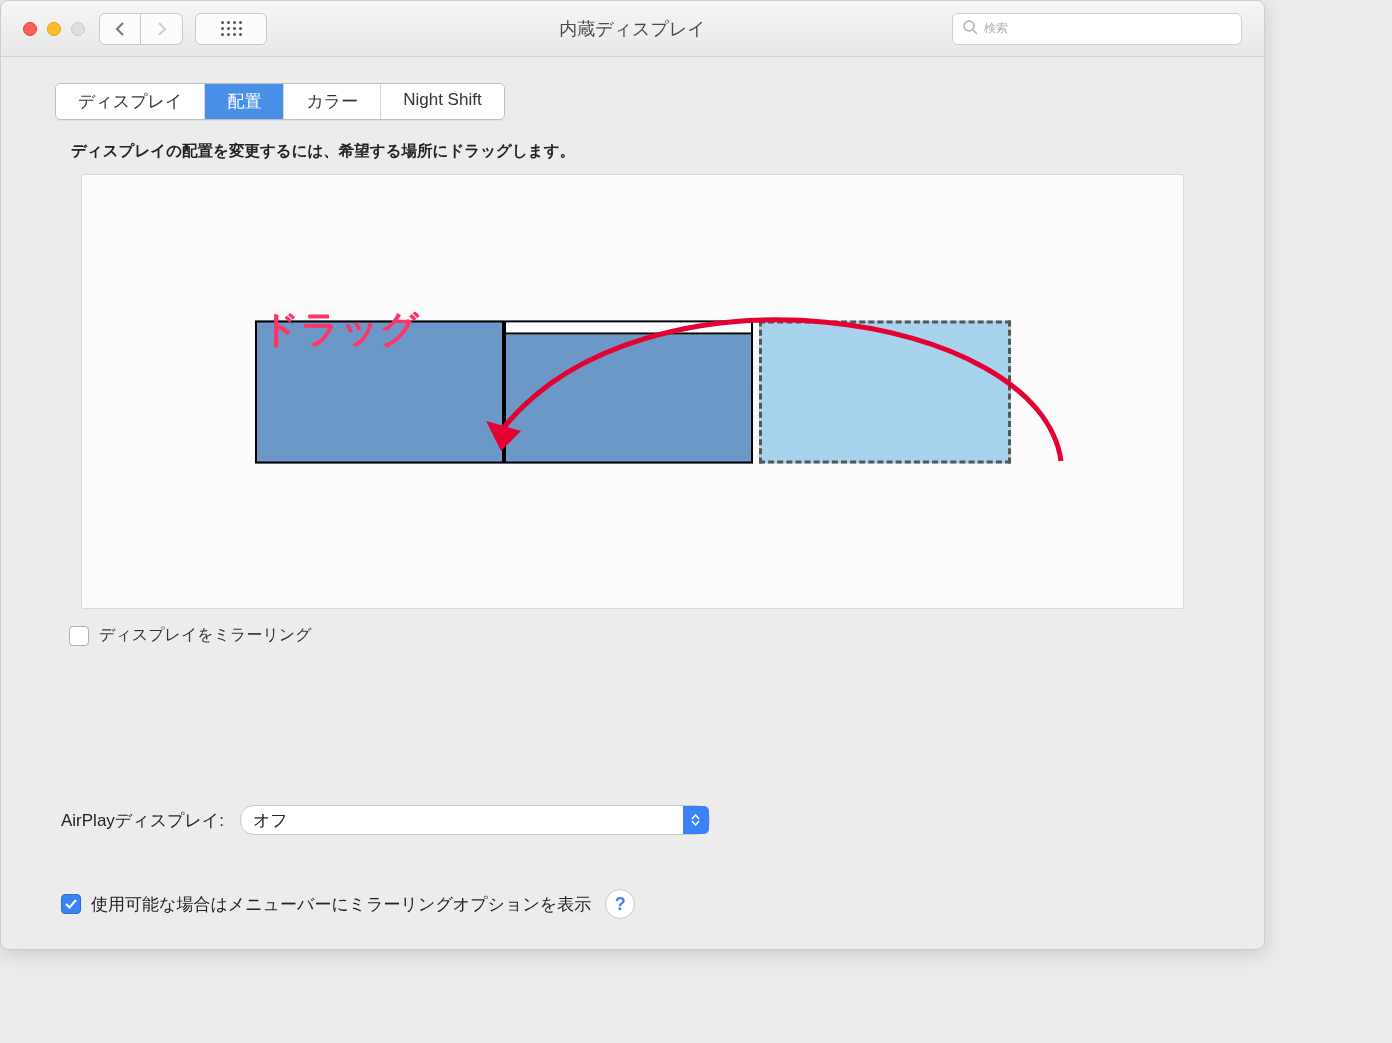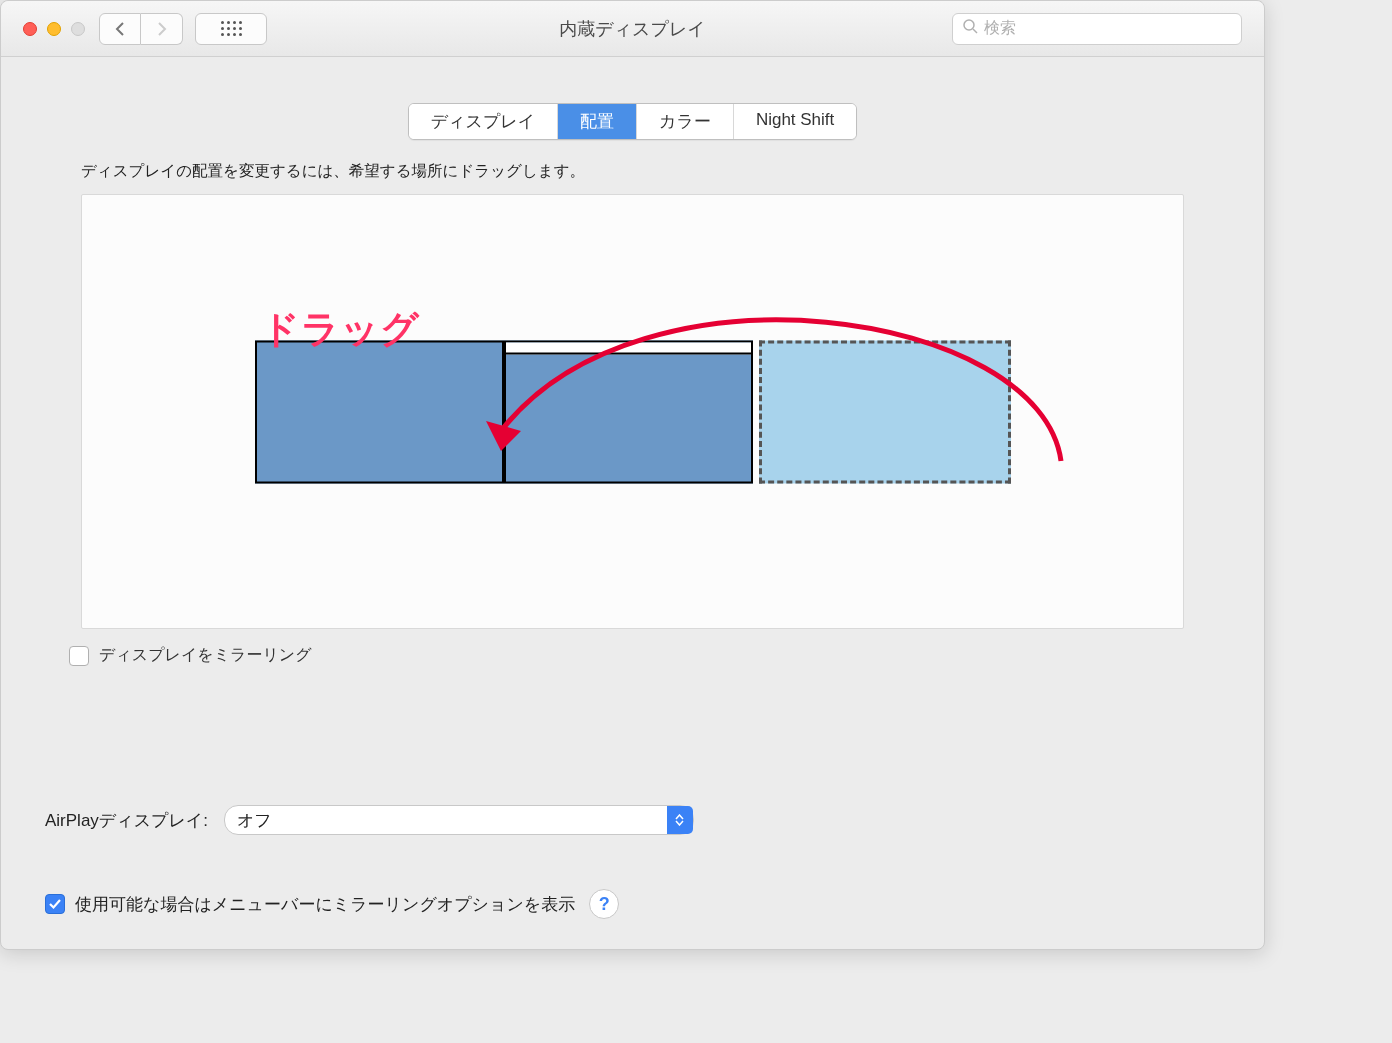--- a/index.html
+++ b/index.html
@@ -52,40 +52,40 @@
       gap:3px;
     }
     .dots i { width:3px; height:3px; background:#555; border-radius:50%; display:block;}
     .title-text {
       position:absolute; left:0; right:0; text-align:center;
       font-size:18px; color:#4a4a4a; font-weight:400; pointer-events:none;
     }
     .search-box {
       margin-left:auto; width:290px; height:32px; background:#fff;
       border:1px solid #cfcfcf; border-radius:6px; display:flex; align-items:center;
-      padding:0 10px; color:#b0b0b0; font-size:16px;
+      padding:0 10px; color:#b0b0b0; font-size:12px;
     }
     .search-box .mag { margin-right:6px;}
     .content { padding: 26px 54px 20px 54px; }
-    .tabbar { display:flex; justify-content:center; margin-bottom:18px;margin-top:20px;}
+    .tabbar { display:flex; margin-bottom:18px;}
     .segmented {
       display:flex; border:1px solid #bfbfbf; border-radius:6px; overflow:hidden;
       box-shadow:0 1px 1px rgba(0,0,0,0.05); background:#fff;
     }
     .seg {
       padding:6px 22px; font-size:17px; color:#333; background:#fff;
       border-right:1px solid #d8d8d8;
     }
     .seg:last-child { border-right:none;}
     .seg.active { background:#4a8fe7; color:#fff;}
     .panel {
       background:#ececec; position:relative;
     }
     .instructions {
-      font-size:15.5px; color:#222; line-height:1.7; margin:8px 0 10px 26px;
+      font-size:15.5px; color:#222; line-height:1.7; margin:8px 0 10px 16px;font-weight:bold;
     }
     .arrange-box {
       background:#fcfcfc; border:1px solid #d9d9d9; border-radius:2px;
       height:435px; position:relative; margin:0 26px;
     }
     .displays {
       position:absolute; left:50%; top:50%; transform:translate(-50%,-50%);
       display:flex; align-items:flex-end;
     }
     .disp {
@@ -109,21 +109,21 @@
       display:flex; align-items:center; margin:16px 14px; font-size:16px; color:#333;
     }
     .checkbox {
       width:20px; height:20px; background:#fff; border:1px solid #b0b0b0;
       border-radius:4px; margin-right:10px; display:flex; align-items:center;
       justify-content:center;
     }
     .checkbox.checked { background:#3b82f6; border-color:#2a6fd8;}
     .checkbox.checked svg { width:14px; height:14px;}
     .bottom-row {
-      position:absolute; left:0; right:0; bottom:30px;
+      position:absolute; left:16px; right:0; bottom:30px;
       padding:0 44px; display:flex; flex-direction:column; gap:22px;
     }
     .airplay-row {
       display:flex; align-items:center; gap:16px; font-size:17px; color:#222;
     }
     .airplay-select {
       width:470px; height:30px; background:#fff; border:1px solid #c8c8c8;
       border-radius:14px; display:flex; align-items:center; padding:0 8px 0 12px;
       position:relative;
     }

